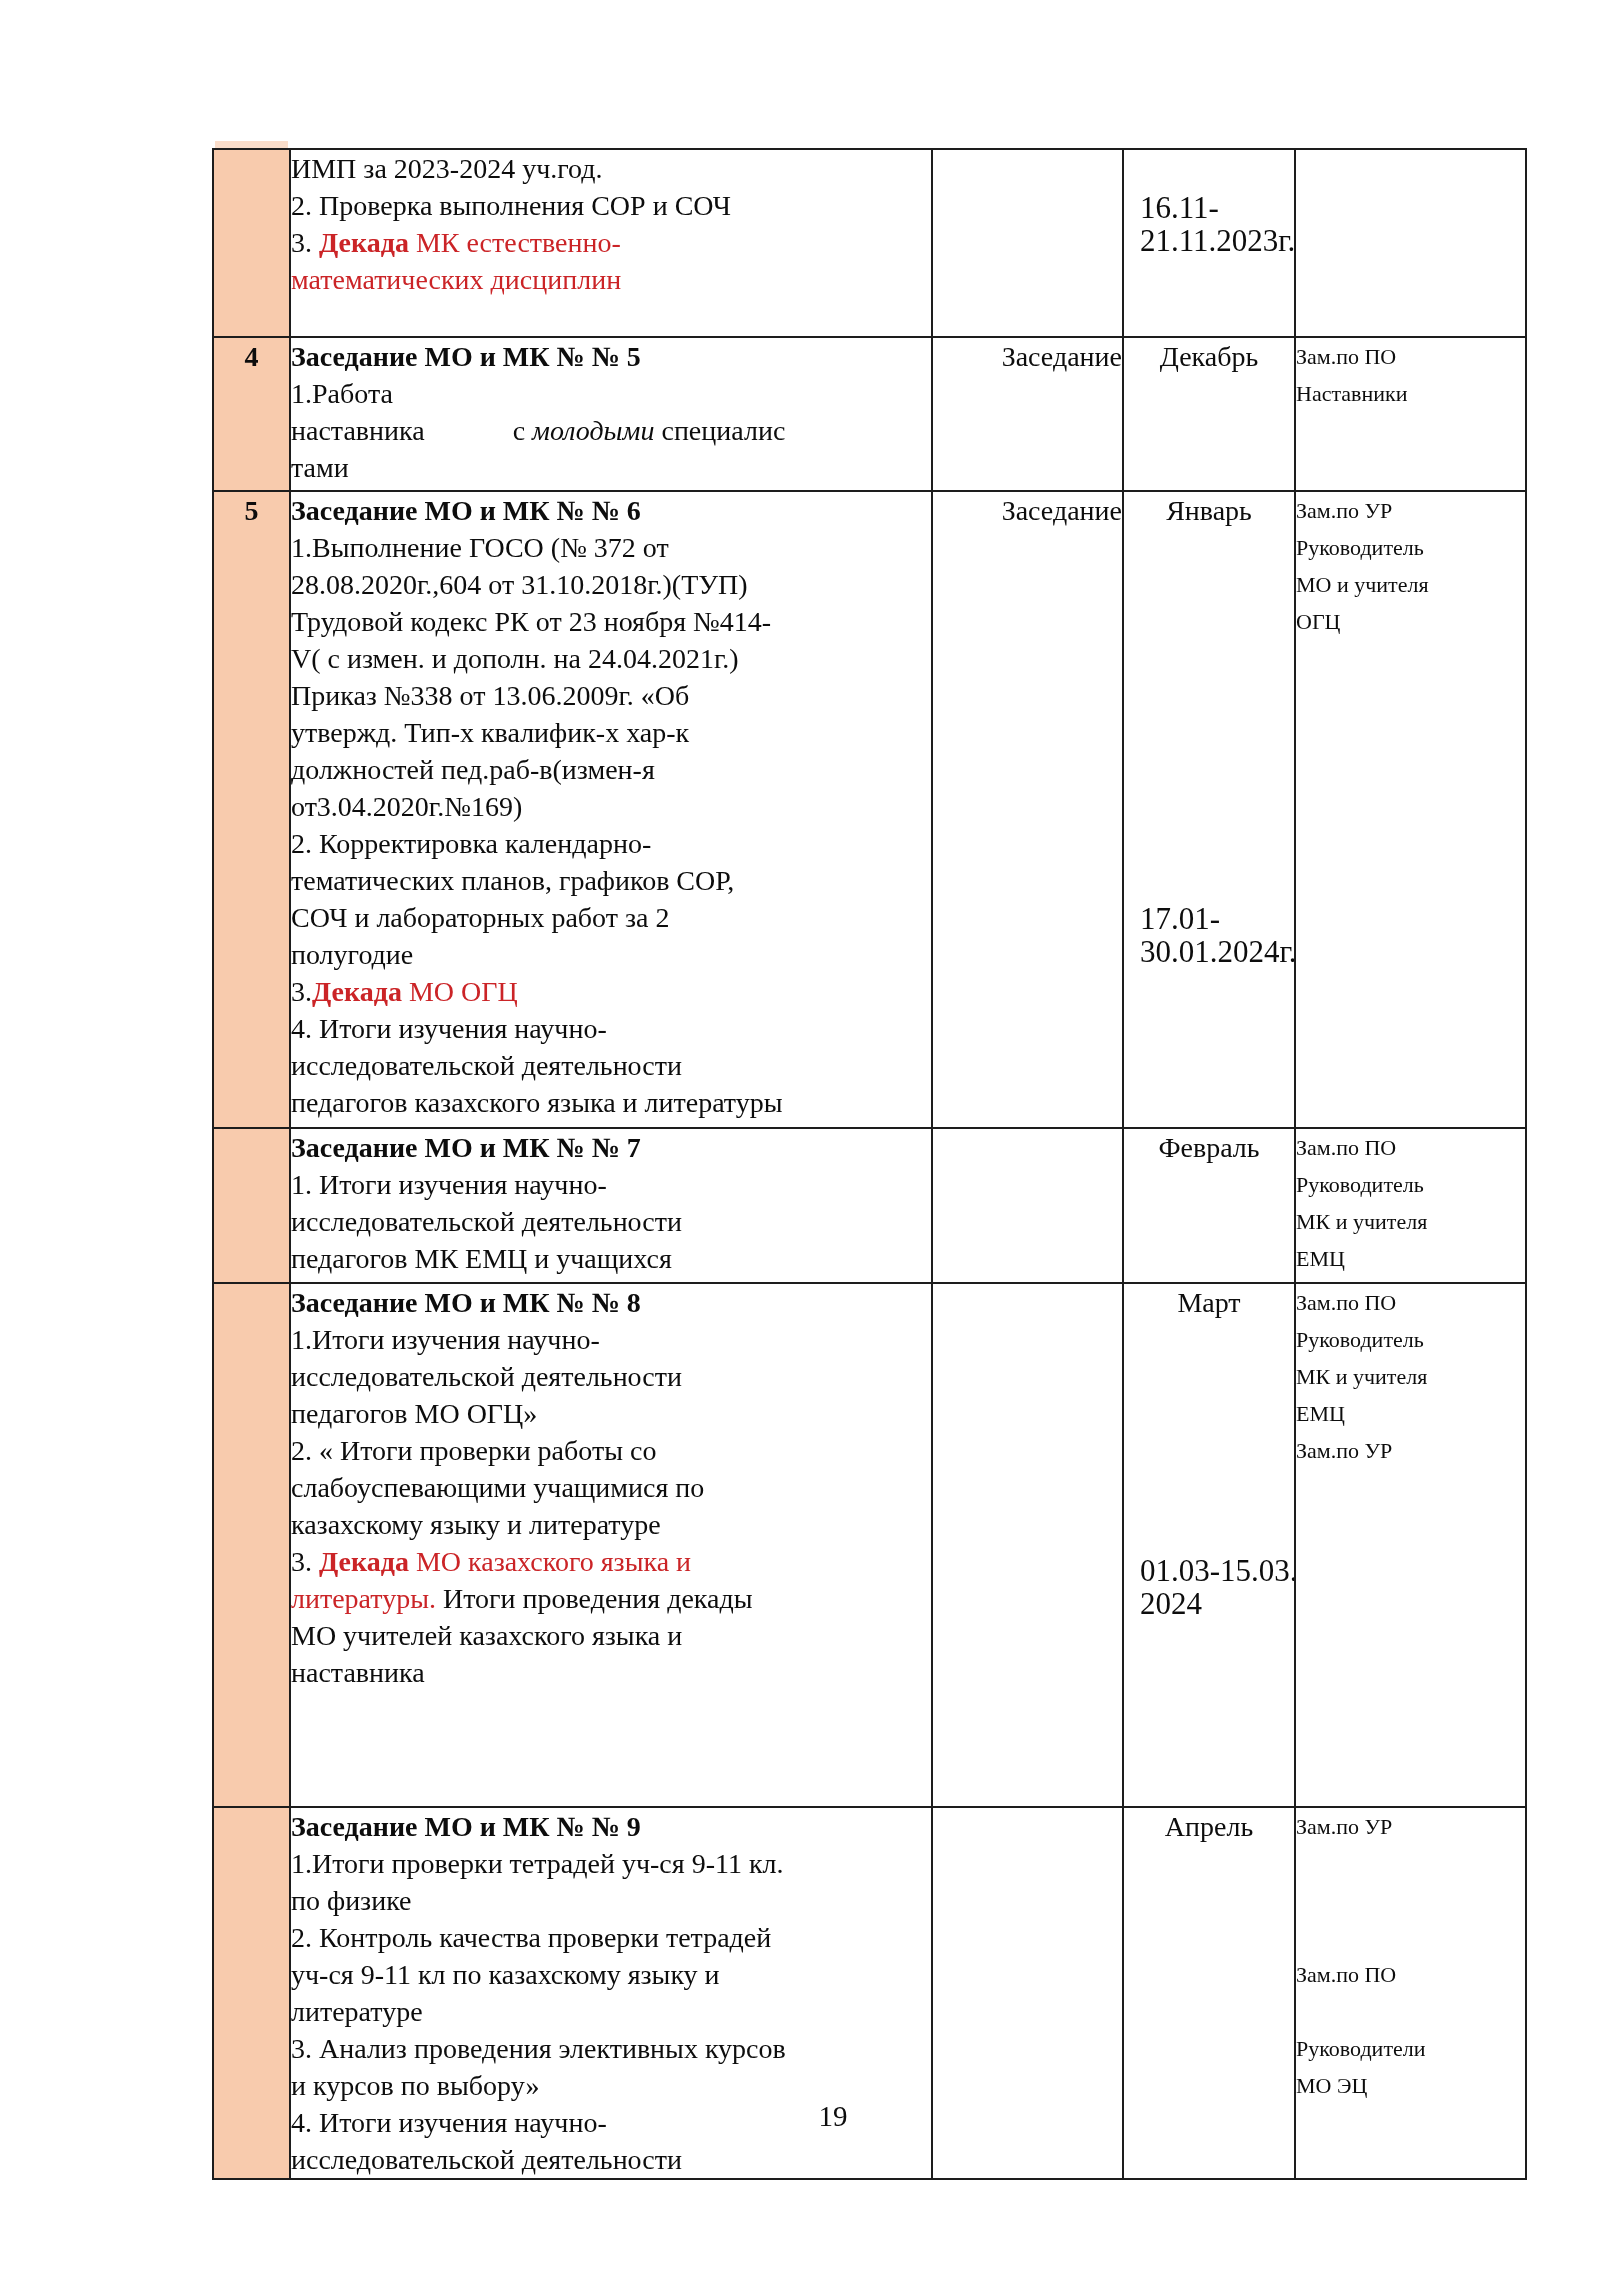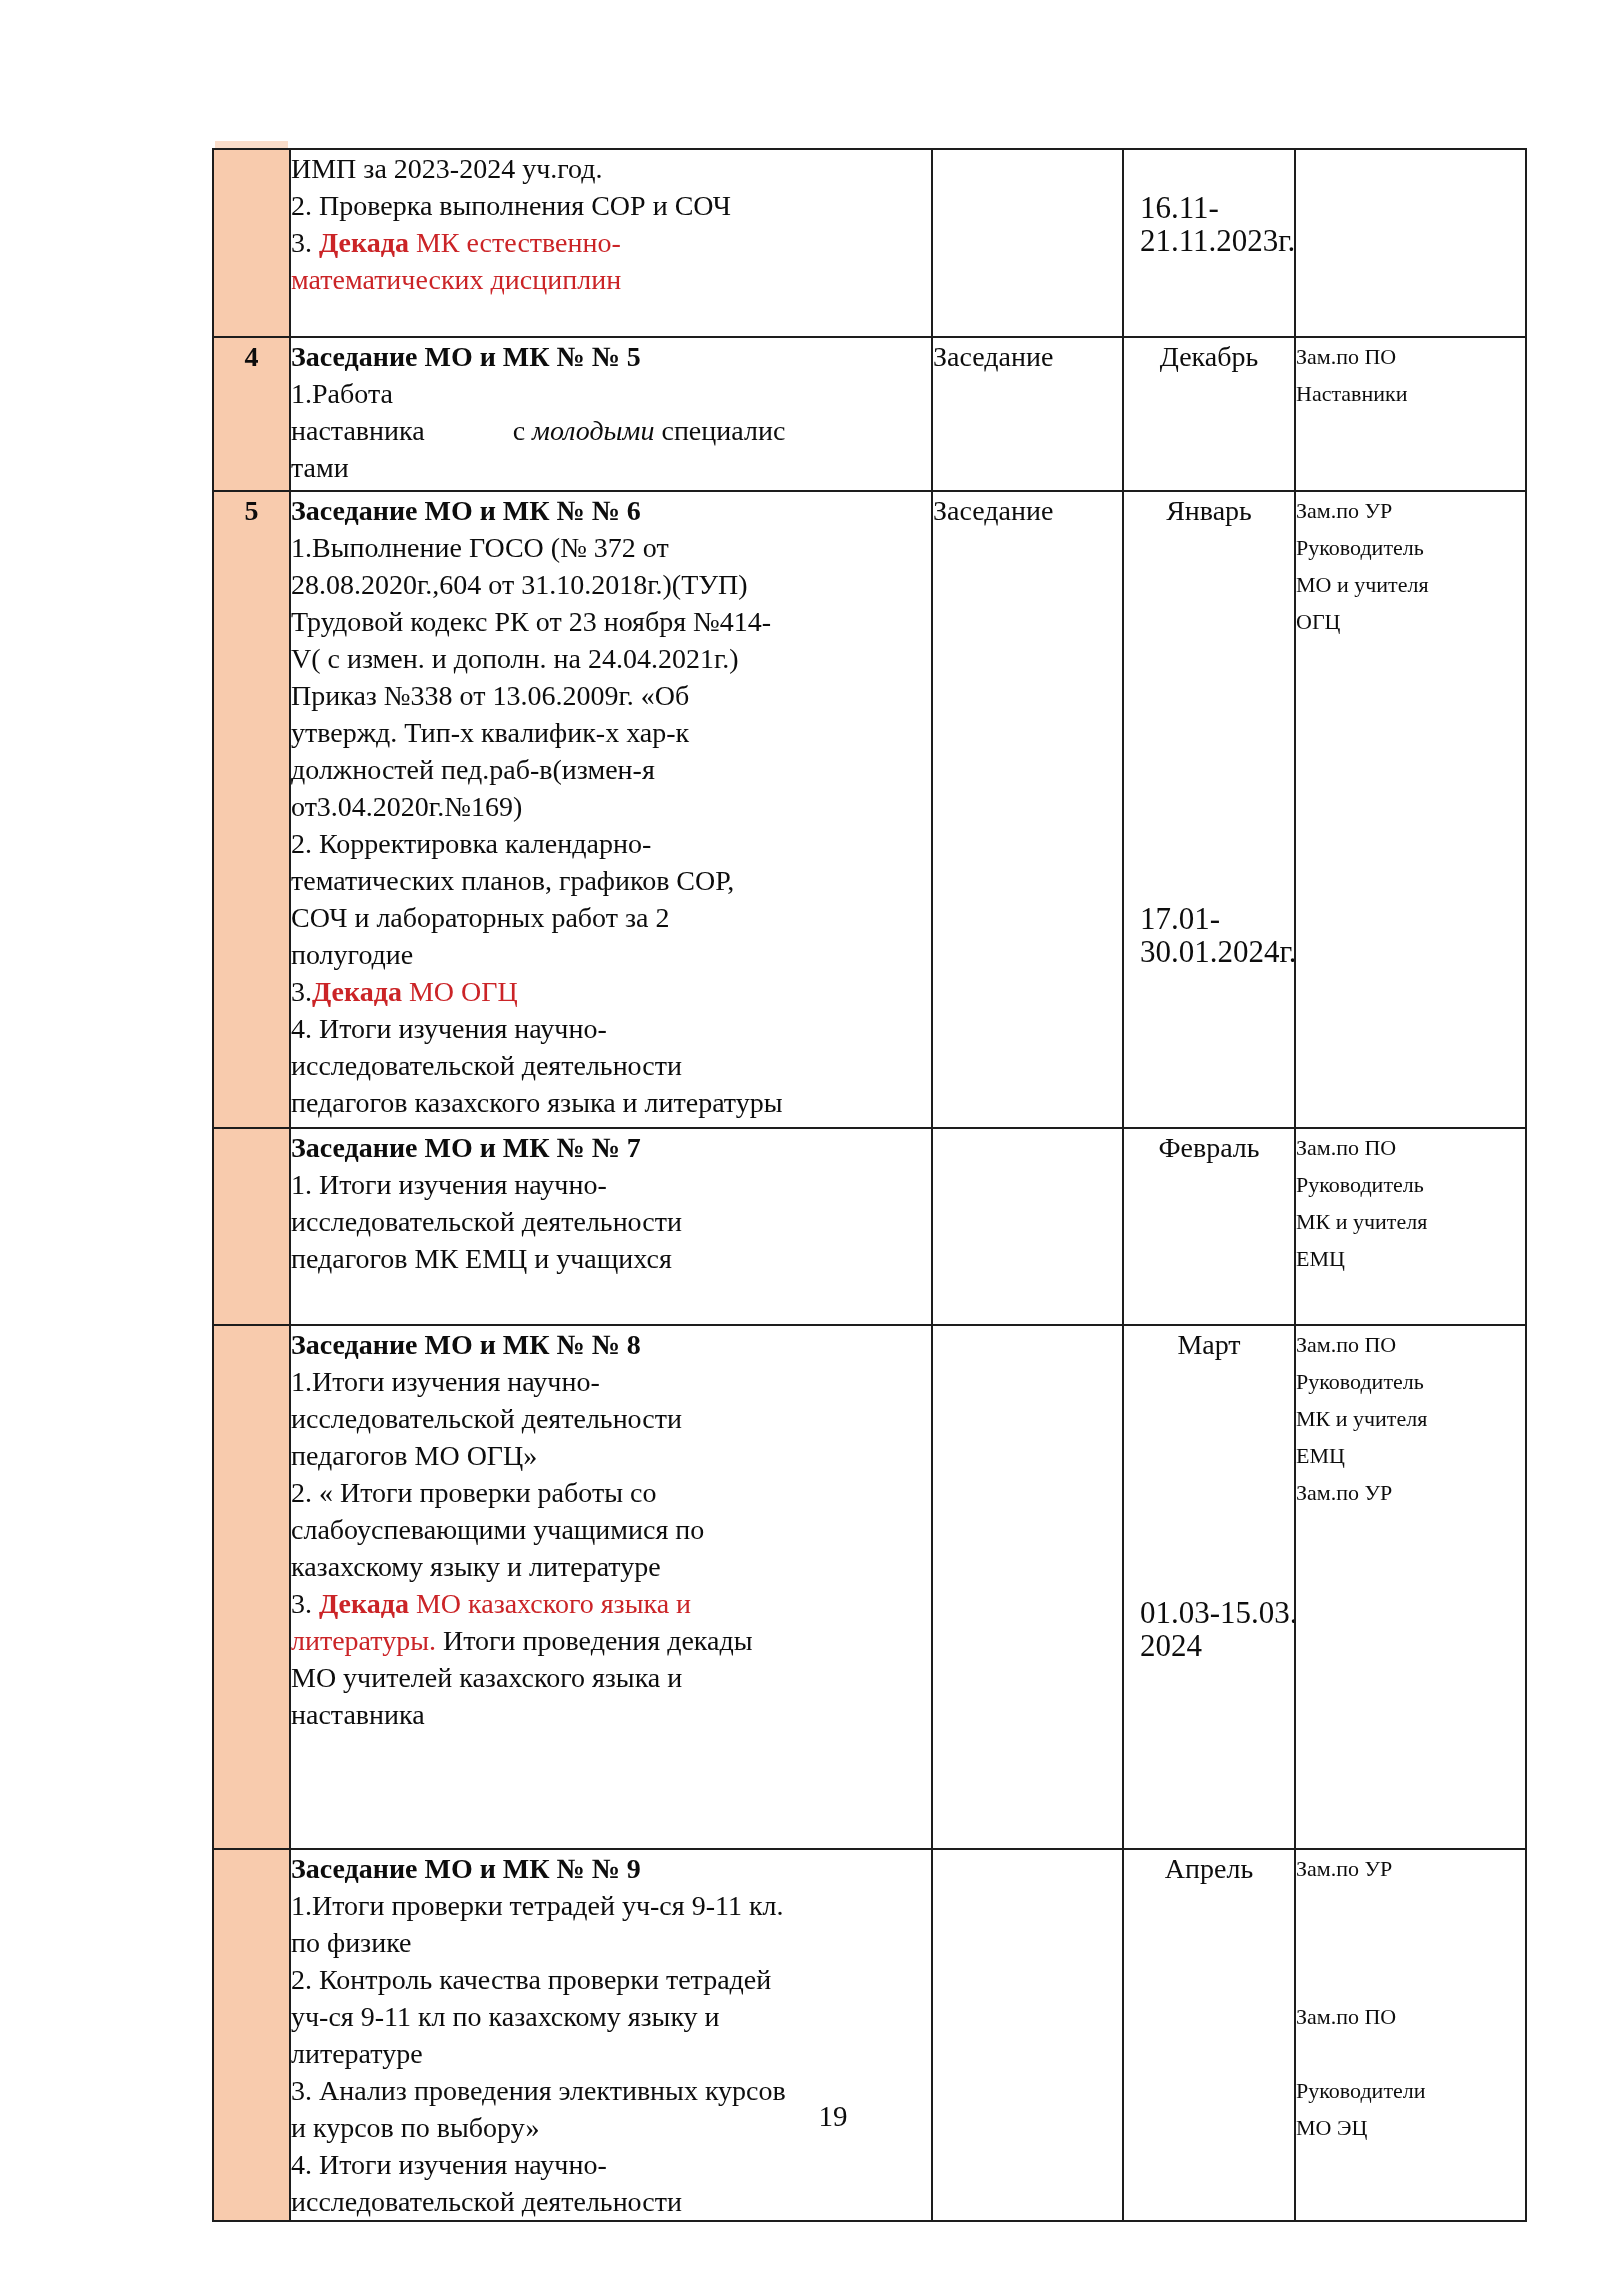--- a/index.html
+++ b/index.html
@@ -44,21 +44,21 @@
     padding:4.9px 7.8px 0 11.8px;
     font-size:28px;line-height:37px;
     text-align:left;
   }
   .line{min-height:37px;white-space:nowrap;}
   .b{font-weight:bold;text-align:center;}
   .i{font-style:italic;}
   .r{color:var(--red);}
   .gap{display:inline-block;}
   td.form{
-    text-align:left;
+    text-align:right;
     font-size:28px;line-height:37px;
     padding-top:4.9px;
   }
   td.month{
     font-size:28px;line-height:37px;
     padding-top:4.9px;
     text-align:center;
   }
   .mname{min-height:37px;}
   .date{
@@ -157,21 +157,21 @@
               <div>30.01.2024г.</div>
             </div>
           </td>
           <td class="resp">
             <div class="line">Зам.по УР</div>
             <div class="line">Руководитель</div>
             <div class="line">МО и учителя</div>
             <div class="line">ОГЦ</div>
           </td>
         </tr>
-        <tr style="height: 197px;">
+        <tr style="height: 155px;">
           <td class="num"></td>
           <td class="content">
             <div class="line"><span class="b ">Заседание МО и МК № № 7</span></div>
             <div class="line"><span class="">1. Итоги изучения научно-</span></div>
             <div class="line"><span class="">исследовательской деятельности</span></div>
             <div class="line"><span class="">педагогов МК ЕМЦ и учащихся</span></div>
           </td>
           <td class="form"></td>
           <td class="month">
             <div class="mname">Февраль</div>

